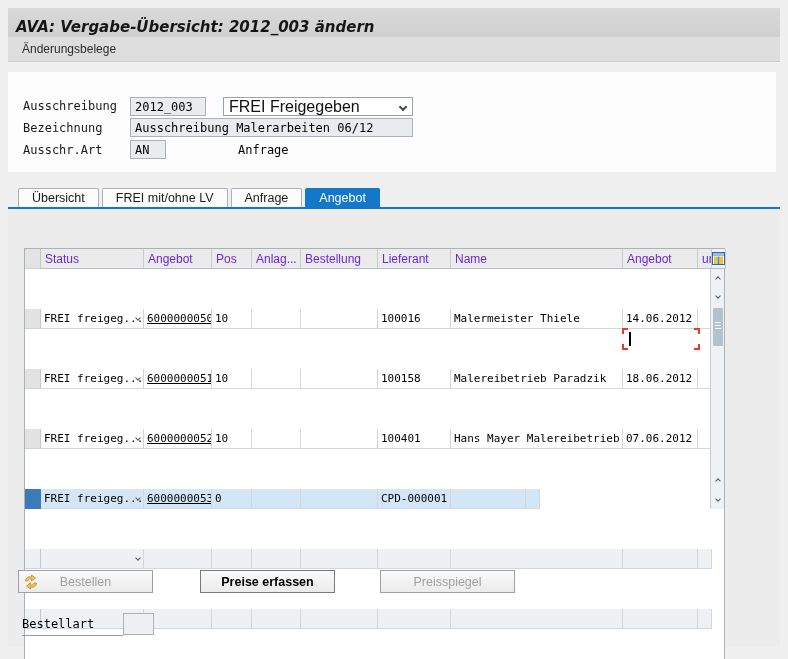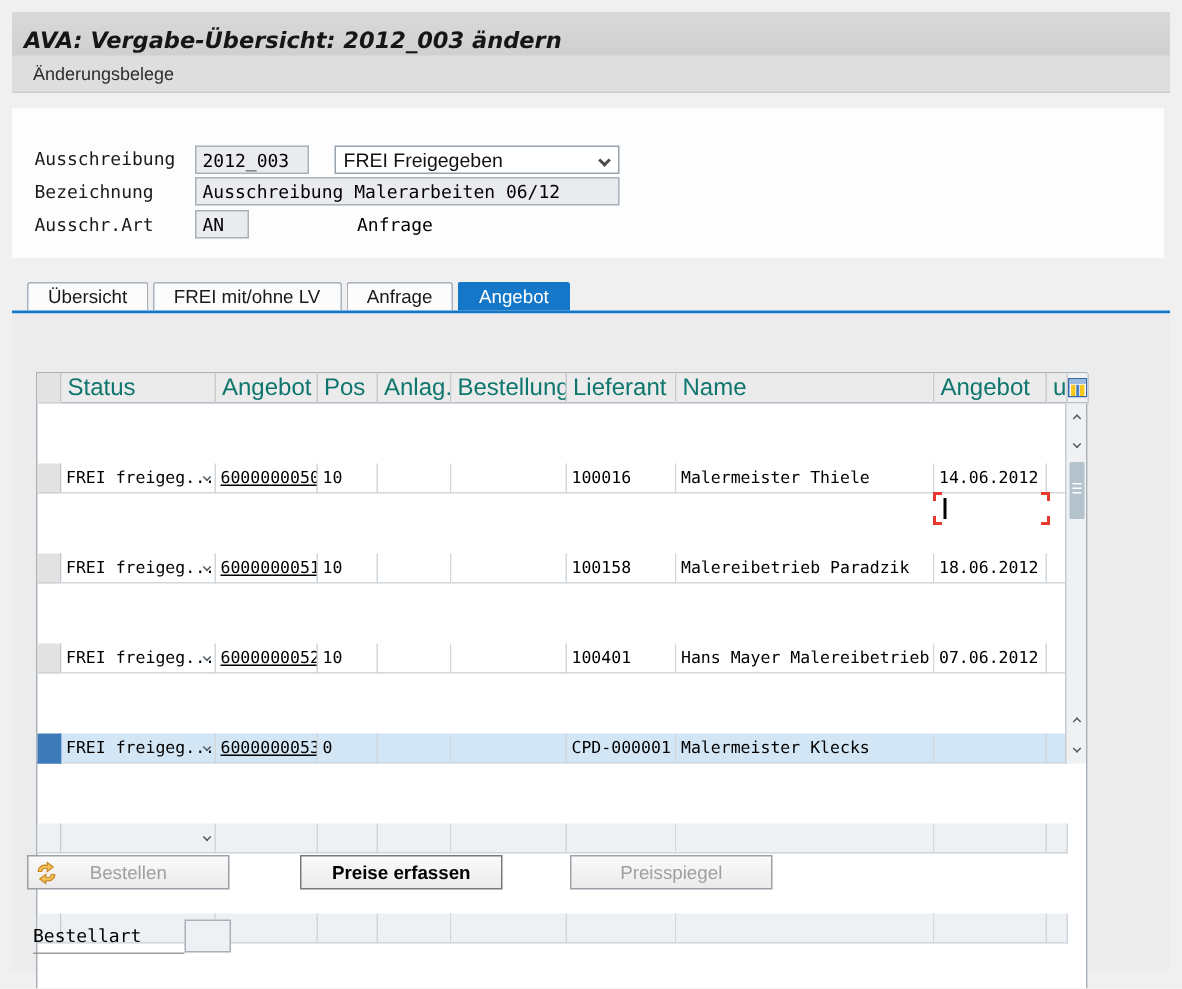--- a/index.html
+++ b/index.html
@@ -30,21 +30,21 @@
     position:absolute; left:15px; height:18px; display:flex; align-items:center;
     font:12px "DejaVu Sans Mono", monospace; color:#1a1a1a;
   }
   .fld {
     position:absolute; height:19px; background:#e9ebee; border:1px solid #a9b2ba;
     font:12px "DejaVu Sans Mono", monospace; color:#000;
     display:flex; align-items:center; padding:0 4px; white-space:nowrap; overflow:hidden;
   }
   .dropdown {
     position:absolute; height:19px; background:#ffffff; border:1px solid #98a2ac;
-    font-size:13px; color:#111; display:flex; align-items:center; padding:0 5px;
+    font-size:16px; color:#111; display:flex; align-items:center; padding:0 5px;
   }
   .ftext {
     position:absolute; height:18px; display:flex; align-items:center;
     font:12px "DejaVu Sans Mono", monospace; color:#000;
   }
   
   .chev { display:inline-block; width:6px; height:6px; border-right:2px solid #4a4a4a; border-bottom:2px solid #4a4a4a; }
   .chev.down  { transform:rotate(45deg); }
   .chev.up    { transform:rotate(-135deg); }
   .chev.left  { transform:rotate(135deg); }
@@ -60,21 +60,21 @@
   }
   .tab.active { background:#1577c8; border-color:#1577c8; color:#ffffff; }
   .tab-underline { position:absolute; left:8px; top:207px; width:772px; height:2px; background:#1577c8; }
   
   .content { position:absolute; left:8px; top:209px; width:772px; height:438px; background:#ececec; }
   
   .tbl { position:absolute; left:16px; top:39px; width:701px; border:1px solid #a9b1b9; background:#fff; }
   .hrow { display:flex; height:20px; background:#ebebeb; }
   .hcell {
     border-right:1px solid #c6ccd2; border-bottom:1px solid #b7bec5;
-    font-size:16px; color:#0f766e; display:flex; align-items:center;
+    font-size:12px; color:#6d28d9; display:flex; align-items:center;
     padding:0 4px; white-space:nowrap; overflow:hidden; background:#ebebeb;text-align:center;
   }
   .hcell.iconcell { justify-content:center; padding:0; background:#f0f1f2; }
   .row { display:flex; height:20px;margin-top:40px; }
   .cell {
     border-right:1px solid #d2d7db; border-bottom:1px solid #d2d7db;
     font:11px "DejaVu Sans Mono", monospace; color:#000; background:#fff;
     display:flex; align-items:center; padding:0 3px;
     white-space:nowrap; overflow:hidden; position:relative;
   }
@@ -262,21 +262,20 @@
             <span>FREI freigeg...</span>
             <span class="chev sm down status-chev"></span>
           </div>
         <div class="cell c-angebot link">
             <span>6000000053</span>
           </div>
         <div class="cell c-pos">0</div>
         <div class="cell c-anlage"></div>
         <div class="cell c-best"></div>
         <div class="cell c-lief">CPD-000001</div>
-        <div class="cell c-name">Malermeister Klecks</div>
         <div class="cell c-eing"></div>
         <div class="cell c-un"></div>
       </div>
 
       <div class="row empty">
           <div class="cell sel"></div>
           <div class="cell c-status">
             <span class="chev sm down status-chev"></span>
           </div>
           <div class="cell c-angebot"></div>

